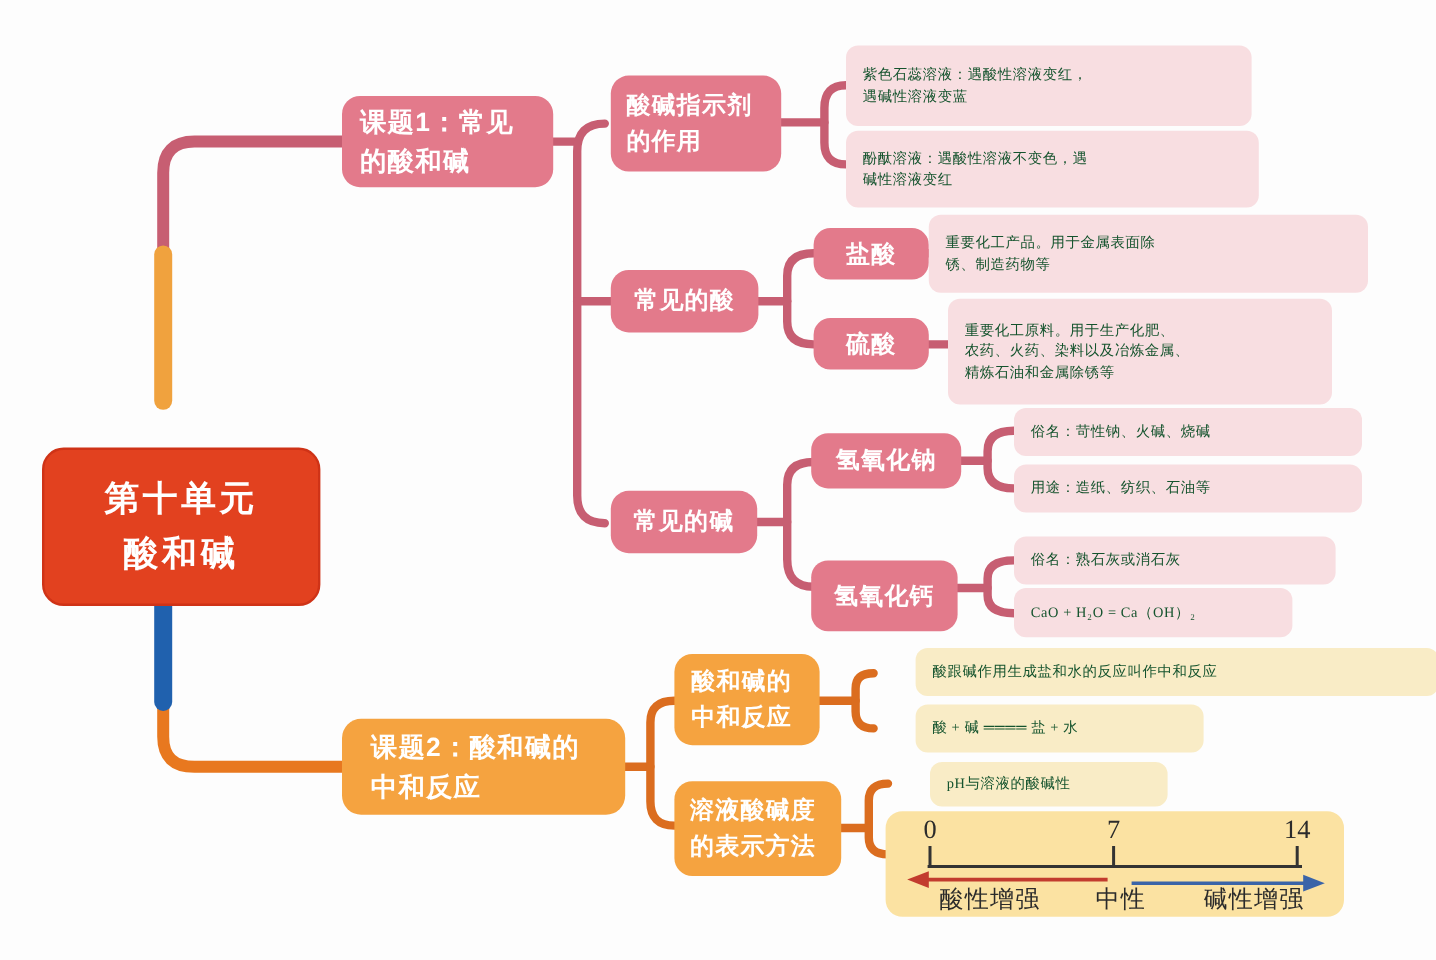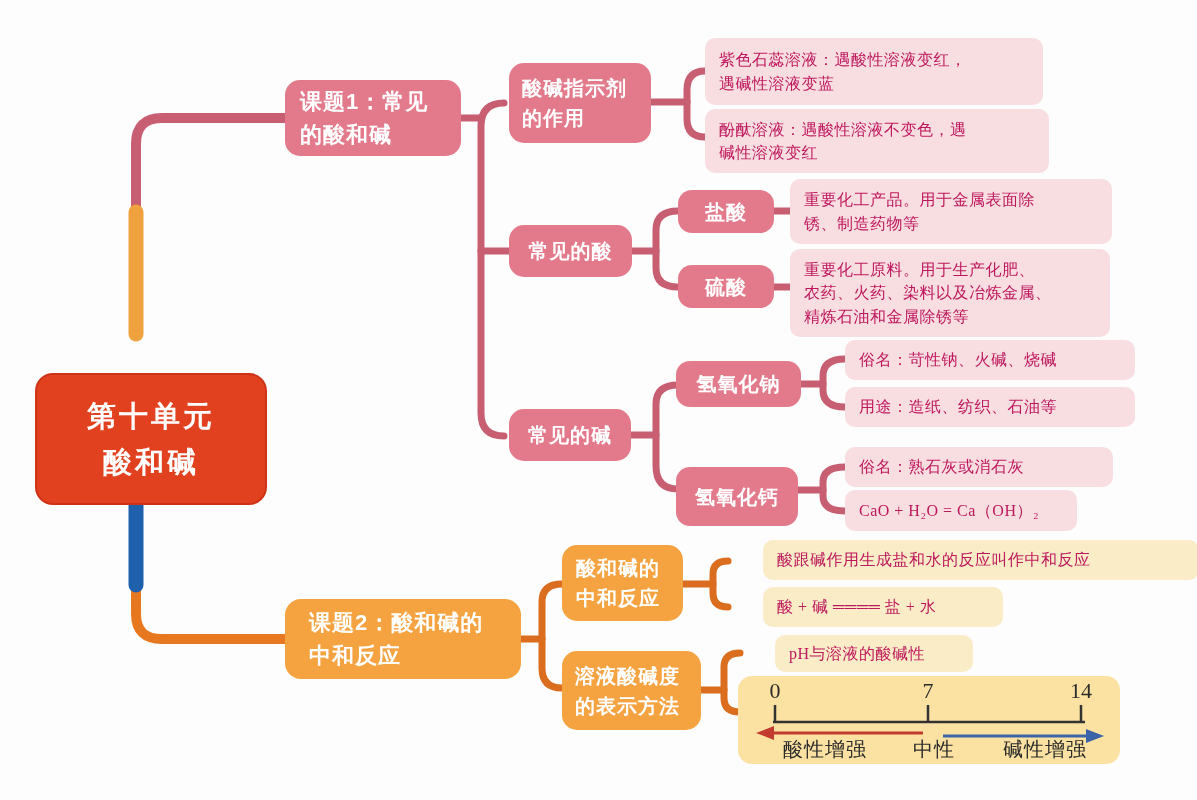--- a/index.html
+++ b/index.html
@@ -14,24 +14,24 @@
   .node {
     position:absolute; z-index:2; color:#fff; font-weight:bold;
     display:flex; align-items:center; white-space:pre-line;
     line-height:1.5; letter-spacing:1px;
   }
   .node.pink   { background:#e37a8b; }
   .node.orange { background:#f5a340; }
   .node.center { justify-content:center; text-align:center; }
 
   .leaf {
-    position:absolute; z-index:2; color:#be185d;
+    position:absolute; z-index:2; color:#14532d;
     font-family:"Liberation Serif","DejaVu Serif",serif;
     display:flex; align-items:center; white-space:pre-line;
-    line-height:1.45; border-radius:10px; padding:6px 14px; font-size:16px;
+    line-height:1.45; border-radius:10px; padding:6px 14px; font-size:12px;
     letter-spacing:0.5px;
   }
   .leaf.pinkbg  { background:#f8dee1; }
   .leaf.creambg { background:#f9ecc6;margin-left:36px; }
 
   
   #root {
     left:35px; top:333px; width:232px; height:132px; border-radius:18px;
     background:#e2411f; border:2px solid #cf3317;
     font-family:"Liberation Serif","DejaVu Serif",serif;
@@ -43,21 +43,21 @@
   #indicator { left:509px; top:63px;  width:142px; height:80px; border-radius:15px; font-size:20px; padding-left:13px; }
   #acids     { left:509px; top:225px; width:123px; height:52px; border-radius:15px; font-size:20px; }
   #bases     { left:509px; top:409px; width:122px; height:52px; border-radius:15px; font-size:20px; }
   #hcl       { left:678px; top:190px; width:96px;  height:43px; border-radius:14px; font-size:20px; }
   #h2so4     { left:678px; top:265px; width:96px;  height:43px; border-radius:14px; font-size:20px; }
   #naoh      { left:676px; top:361px; width:125px; height:46px; border-radius:14px; font-size:20px; }
   #caoh2     { left:676px; top:467px; width:122px; height:59px; border-radius:14px; font-size:20px; }
 
   #leaf-litmus { left:705px; top:38px;  width:338px; height:67px; }
   #leaf-phenol { left:705px; top:109px; width:344px; height:64px; }
-  #leaf-hcl    { left:790px; top:179px; width:322px; height:65px; }
+  #leaf-hcl    { left:774px; top:179px; width:366px; height:65px; }
   #leaf-h2so4  { left:790px; top:249px; width:320px; height:88px; }
   #leaf-naoh-alias { left:845px; top:340px; width:290px; height:40px; }
   #leaf-naoh-uses  { left:845px; top:387px; width:290px; height:40px; }
   #leaf-caoh-alias { left:845px; top:447px; width:268px; height:40px; }
   #leaf-caoh-eq    { left:845px; top:490px; width:232px; height:41px; }
 
   
   #keti2   { left:285px; top:599px; width:236px; height:80px; border-radius:16px; font-size:22px; padding-left:24px; }
   #neutral { left:562px; top:545px; width:121px; height:76px; border-radius:15px; font-size:20px; padding-left:14px; }
   #phrep   { left:562px; top:651px; width:139px; height:79px; border-radius:15px; font-size:20px; padding-left:13px; }

